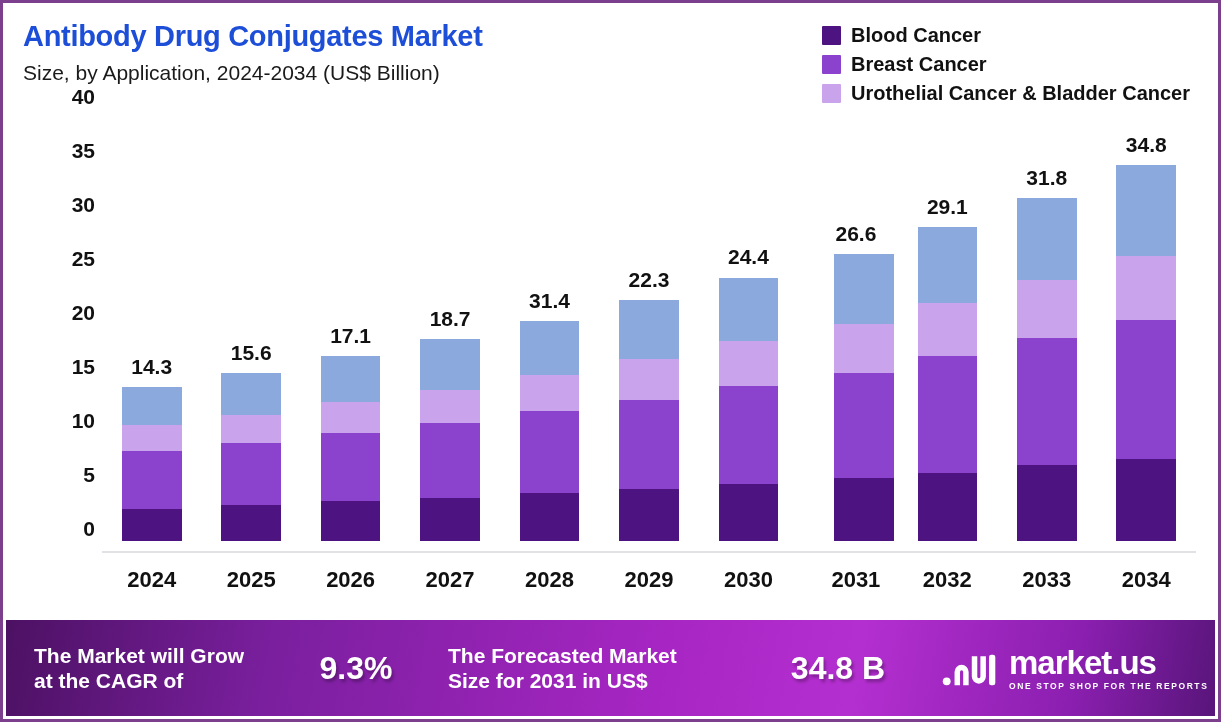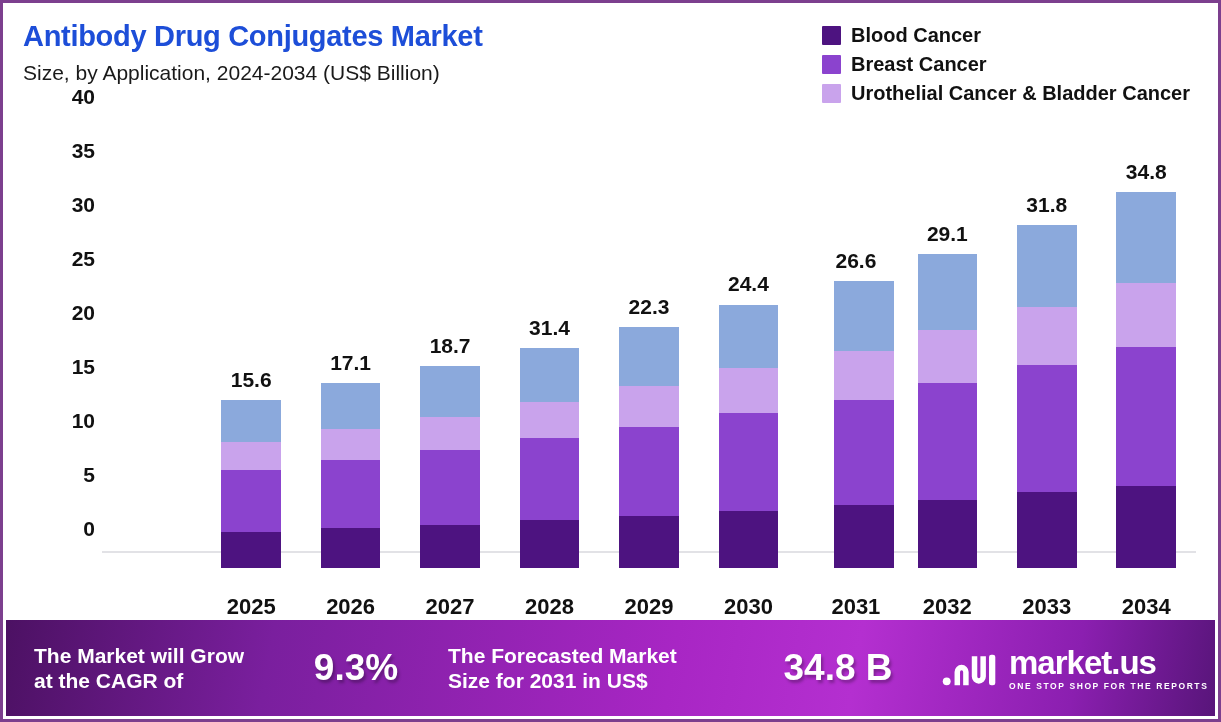--- a/index.html
+++ b/index.html
@@ -22,34 +22,34 @@
 
   
   .plot{position:absolute;left:0;top:118px;width:1215px;height:495px;}
   .yaxis{position:absolute;left:30px;top:0;width:62px;height:495px;}
   .ytick{position:absolute;right:0;transform:translateY(-50%);
          font-size:21px;font-weight:bold;color:#111;text-align:right;}
 
   .bars{position:absolute;left:99px;top:0;right:22px;height:495px;}
   .baseline{position:absolute;left:0;right:0;bottom:63px;height:2px;background:#e2e2e6;}
 
-  .bar-col{position:absolute;bottom:48px;display:flex;flex-direction:column;justify-content:flex-end;}
+  .bar-col{position:absolute;bottom:75px;display:flex;flex-direction:column;justify-content:flex-end;}
   .seg{width:100%;}
   .bar-value{position:absolute;left:50%;transform:translateX(-50%);
              font-size:21px;font-weight:bold;color:#111;white-space:nowrap;}
   .bar-cat{position:absolute;left:50%;transform:translateX(-50%);bottom:-52px;
            font-size:22px;font-weight:bold;color:#111;white-space:nowrap;}
 
   
   .footer{position:absolute;left:3px;right:3px;bottom:3px;height:96px;
           background:linear-gradient(100deg,#4c1163 0%,#7a1f9e 22%,#a826c4 55%,#b42fd0 70%,#8b1fb0 88%,#58157a 100%);
           display:flex;align-items:center;}
   .f-txt{color:#fff;font-weight:bold;line-height:1.2;}
   .f-lines{font-size:21px;}
-  .f-big{font-size:37px;text-shadow:2px 3px 3px rgba(0,0,0,.28);}
+  .f-big{font-size:32px;text-shadow:2px 3px 3px rgba(0,0,0,.28);}
   .f-cagr-label{margin-left:28px;width:252px;}
   .f-cagr-value{width:140px;text-align:center;}
   .f-size-label{margin-left:22px;width:300px;}
   .f-size-value{width:180px;text-align:center;}
 
   .logo{margin-left:14px;display:flex;align-items:center;gap:9px;}
   .logo-mark{width:58px;height:40px;flex:0 0 auto;}
   .logo-text{display:flex;flex-direction:column;line-height:1;}
   .logo-name{color:#fff;font-size:33px;font-weight:bold;letter-spacing:-1px;}
   .logo-tag{color:#fff;font-size:8.5px;font-weight:bold;letter-spacing:1.6px;margin-top:3px;}
@@ -86,20 +86,28 @@
         <div class="ytick" style="bottom: 171px; top: auto;">10</div>
         <div class="ytick" style="bottom: 225px; top: auto;">15</div>
         <div class="ytick" style="bottom: 279px; top: auto;">20</div>
         <div class="ytick" style="bottom: 333px; top: auto;">25</div>
         <div class="ytick" style="bottom: 387px; top: auto;">30</div>
         <div class="ytick" style="bottom: 441px; top: auto;">35</div>
         <div class="ytick" style="bottom: 495px; top: auto;">40</div>
       </div>
     <div class="bars" id="bars">
       <div class="baseline"></div>
+    <div class="bar-col" style="left: 1.82045%; width: 5.45%; height: 154.44px;">
+          <div class="seg" style="height: 38.88px; background: rgb(139, 169, 220);"></div>
+          <div class="seg" style="height: 25.92px; background: rgb(201, 163, 236);"></div>
+          <div class="seg" style="height: 57.24px; background: rgb(139, 67, 206);"></div>
+          <div class="seg" style="height: 32.4px; background: rgb(77, 19, 128);"></div>
+          <div class="bar-value" style="bottom: 162.44px;">14.3</div>
+          <div class="bar-cat">2024</div>
+        </div>
         <div class="bar-col" style="left: 10.9114%; width: 5.45%; height: 168.48px;">
           <div class="seg" style="height: 42.12px; background: rgb(139, 169, 220);"></div>
           <div class="seg" style="height: 28.08px; background: rgb(201, 163, 236);"></div>
           <div class="seg" style="height: 62.64px; background: rgb(139, 67, 206);"></div>
           <div class="seg" style="height: 35.64px; background: rgb(77, 19, 128);"></div>
           <div class="bar-value" style="bottom: 176.48px;">15.6</div>
           <div class="bar-cat">2025</div>
         </div>
         <div class="bar-col" style="left: 20.0023%; width: 5.45%; height: 184.68px;">
           <div class="seg" style="height: 45.36px; background: rgb(139, 169, 220);"></div>

